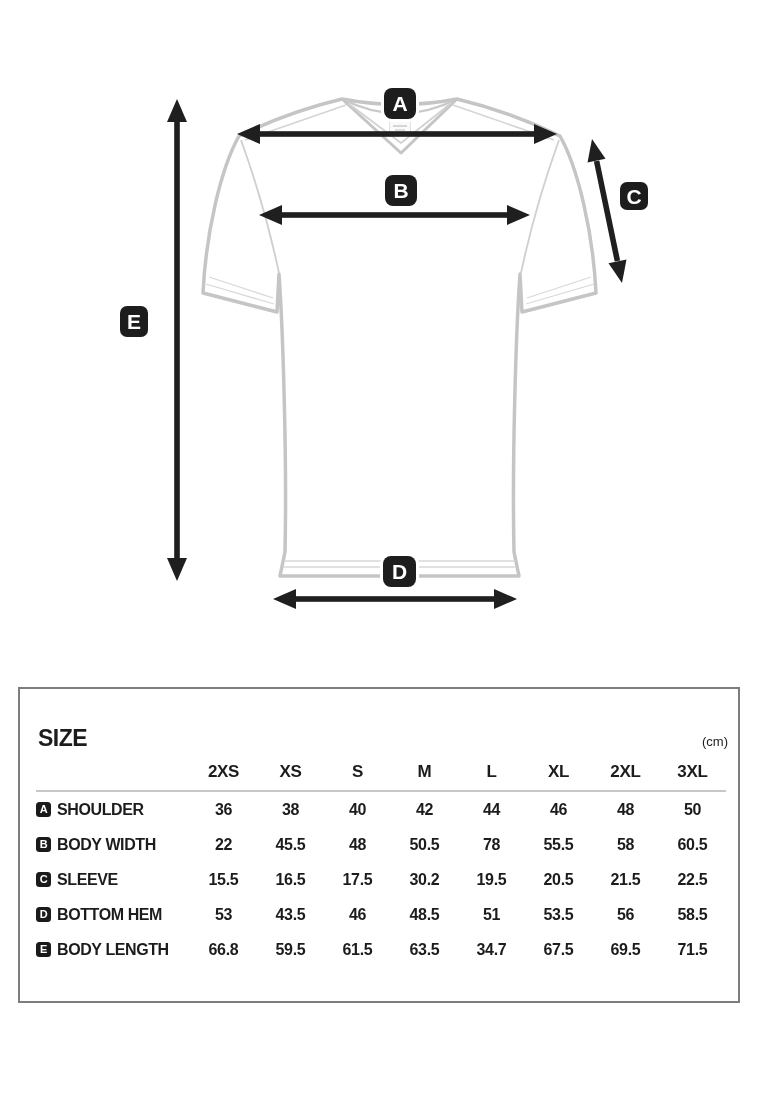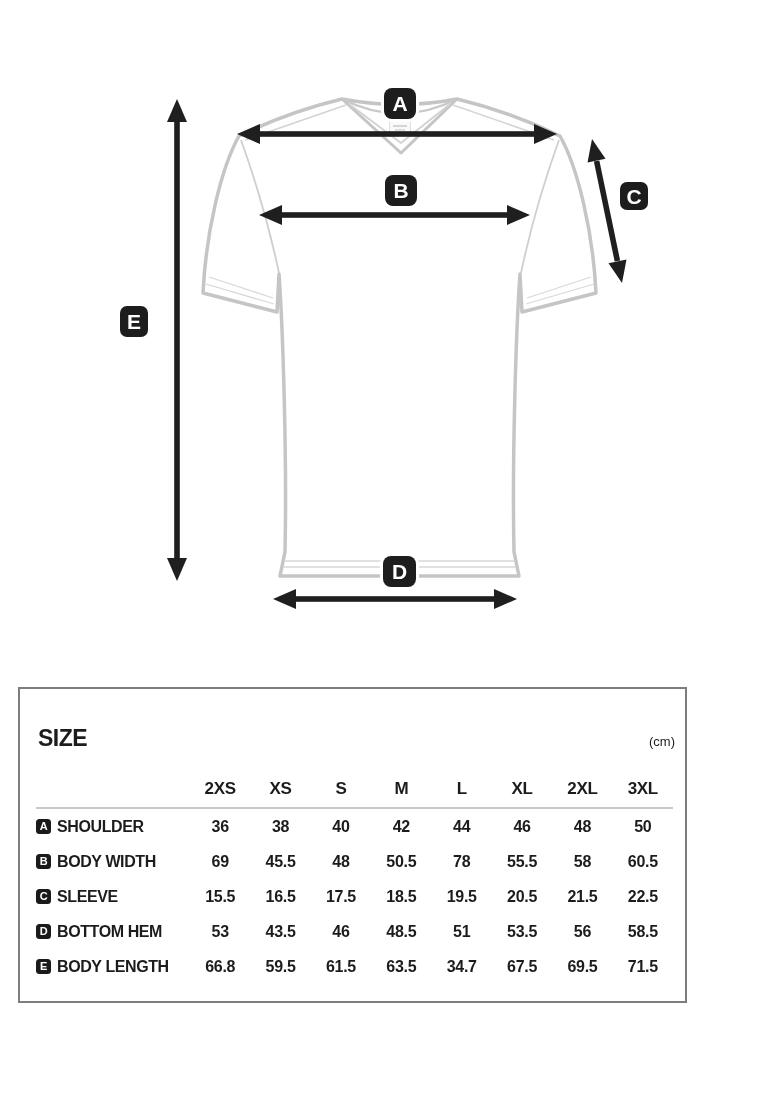--- a/index.html
+++ b/index.html
@@ -16,34 +16,34 @@
     box-shadow: 0 0 0 3px #ffffff; line-height: 1;
   }
   .badge-a { left: 384px; top: 88px;  width: 32px; height: 31px; }
   .badge-b { left: 385px; top: 175px; width: 32px; height: 31px; }
   .badge-c { left: 620px; top: 182px; width: 28px; height: 28px; border-radius: 7px; }
   .badge-d { left: 383px; top: 556px; width: 33px; height: 31px; }
   .badge-e { left: 120px; top: 306px; width: 28px; height: 31px; border-radius: 7px; }
 
   
   .size-panel {
-    position: absolute; left: 18px; top: 687px; width: 669px; height: 316px;
+    position: absolute; left: 18px; top: 687px; width: 722px; height: 316px;
     border: 2px solid #7d7d7d; box-sizing: border-box; background: #fff;
     color: #1c1c1c;
   }
   .panel-head {
     display: flex; justify-content: space-between; align-items: flex-end;
     margin: 38px 10px 0 18px;
   }
   .panel-title { font-size: 23px; font-weight: 700; letter-spacing: -0.5px; line-height: 1; }
   .panel-unit  { font-size: 13px; font-weight: 400; line-height: 1.2; }
 
   .size-grid {
     display: grid; grid-template-columns: 154px repeat(8, 1fr);
-    margin: 21px 12px 0 16px;
+    margin: 4px 12px 0 16px;
   }
   .size-grid .hcell {
     height: 36px; display: flex; align-items: center; justify-content: center;
     font-size: 17px; font-weight: 700; letter-spacing: -0.3px;
     border-bottom: 2px solid #c8c8c8;
   }
   .size-grid .hcell.corner { justify-content: flex-start; }
   .size-grid .cell {
     height: 35px; display: flex; align-items: center; justify-content: center;
     font-size: 16px; font-weight: 700; letter-spacing: -0.3px;
@@ -160,37 +160,37 @@
       <div class="cell">42</div>
       <div class="cell">44</div>
       <div class="cell">46</div>
       <div class="cell">48</div>
       <div class="cell">50</div>
 
       <div class="cell rowlabel">
         <span class="key-badge">B</span>
         <span>BODY WIDTH</span>
       </div>
-      <div class="cell">69</div>
+      <div class="cell">22</div>
       <div class="cell">45.5</div>
       <div class="cell">48</div>
       <div class="cell">50.5</div>
       <div class="cell">78</div>
       <div class="cell">55.5</div>
       <div class="cell">58</div>
       <div class="cell">60.5</div>
 
       <div class="cell rowlabel">
         <span class="key-badge">C</span>
         <span>SLEEVE</span>
       </div>
       <div class="cell">15.5</div>
       <div class="cell">16.5</div>
       <div class="cell">17.5</div>
-      <div class="cell">18.5</div>
+      <div class="cell">30.2</div>
       <div class="cell">19.5</div>
       <div class="cell">20.5</div>
       <div class="cell">21.5</div>
       <div class="cell">22.5</div>
 
       <div class="cell rowlabel">
         <span class="key-badge">D</span>
         <span>BOTTOM HEM</span>
       </div>
       <div class="cell">53</div>

